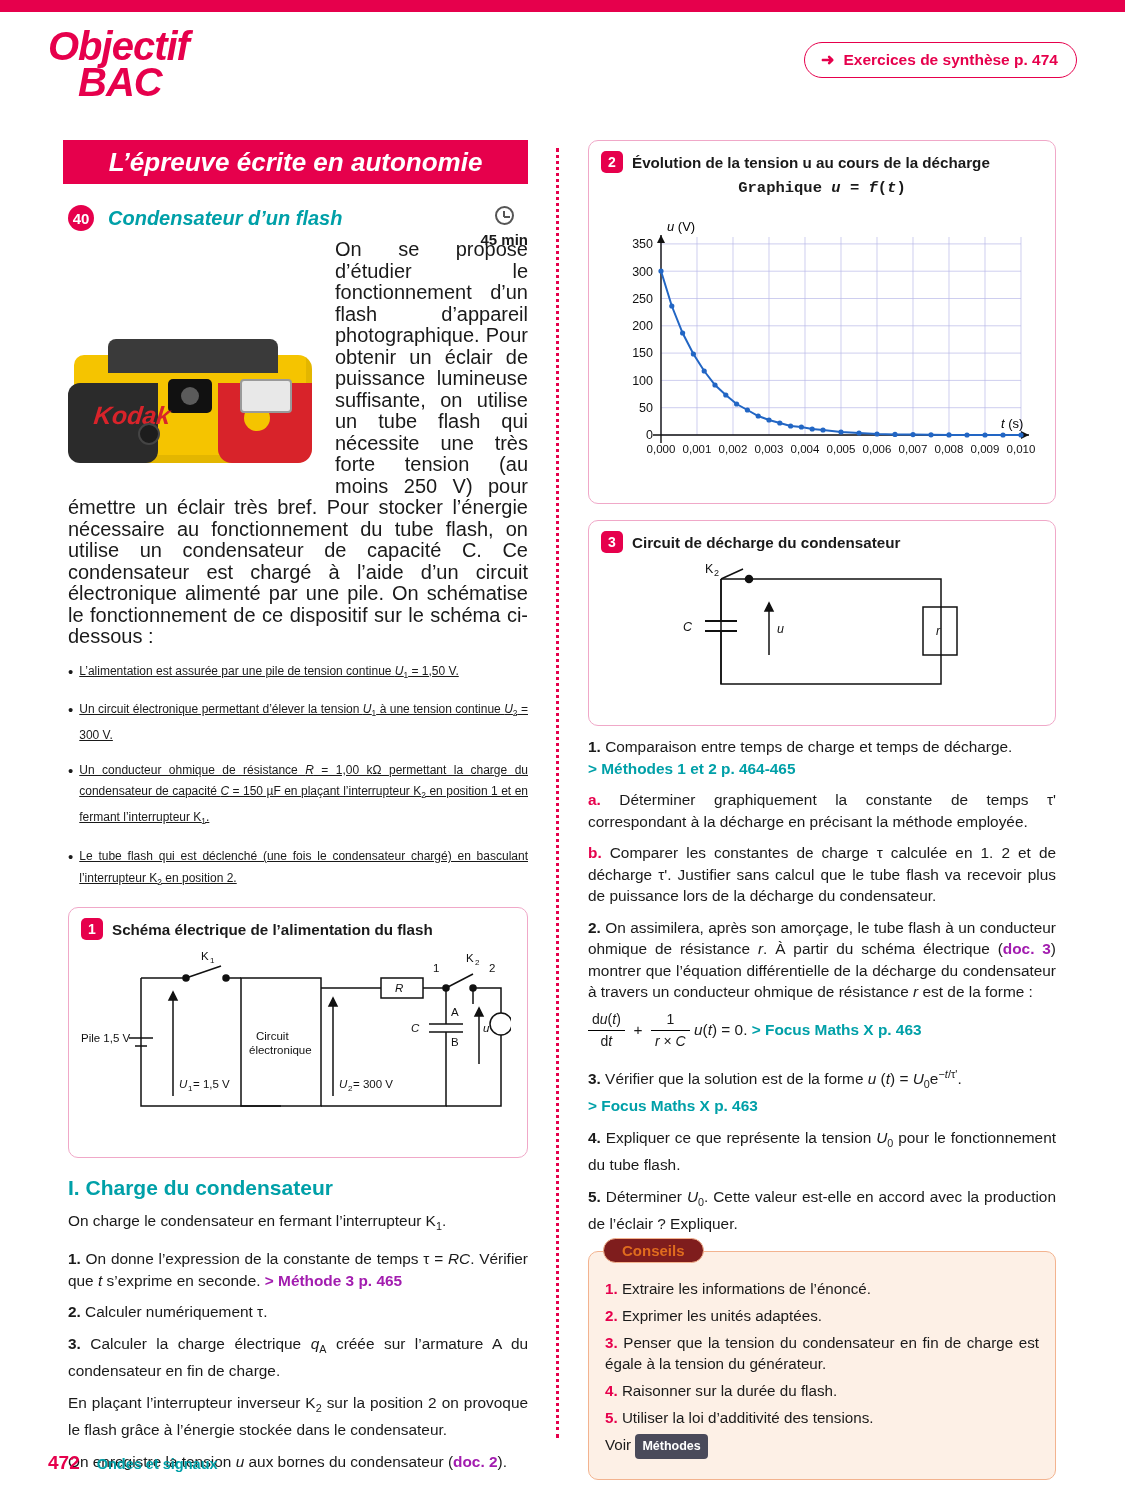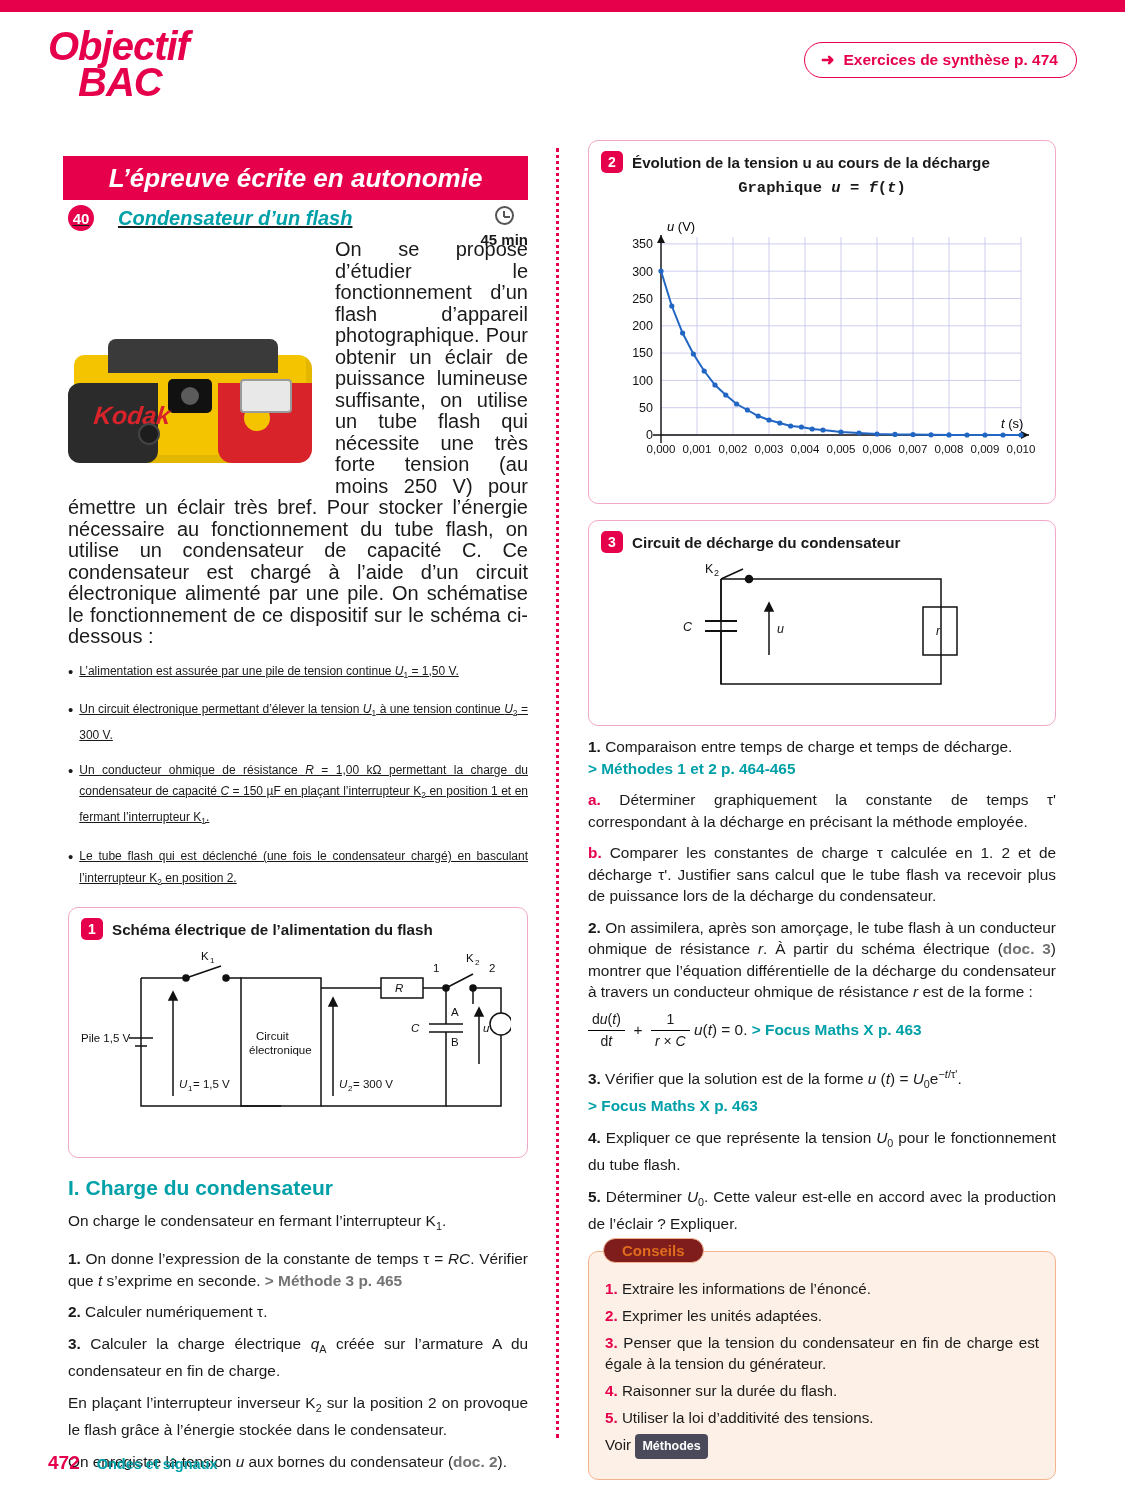--- a/index.html
+++ b/index.html
@@ -27,34 +27,34 @@
     position:absolute; right:48px; top:42px;
     border:1.6px solid #e6004c; border-radius:18px;
     padding:7px 18px 8px 16px; color:#e6004c;
     font-size:15.5px; font-weight:bold;
     display:flex; align-items:center; gap:9px;
     background:#fff;
   }
   .synth-btn .arrow { font-size:16px; }
   
   .title-banner {
-    position:absolute; left:63px; top:156px; width:465px; height:44px;
+    position:absolute; left:63px; top:140px; width:465px; height:44px;
     background:#e6004c; color:#fff;
     display:flex; align-items:center; justify-content:center;
     font-size:26px; font-weight:bold; font-style:italic;
   }
   
   .col-left { position:absolute; left:68px; top:205px; width:460px; }
   .col-right { position:absolute; left:588px; top:140px; width:468px; }
   .divider {
     position:absolute; left:556px; top:148px; width:0; height:1290px;
     border-left:3px dotted #e6004c;
   }
   
-  .ex-head { display:flex; align-items:center; gap:24px; position:relative;text-decoration:underline; }
+  .ex-head { display:flex; align-items:center; gap:14px; position:relative; }
   .ex-num {
     width:26px; height:26px; border-radius:50%;
     background:#e6004c; color:#fff; font-weight:bold; font-size:15px;
     display:flex; align-items:center; justify-content:center;
   }
   .ex-title { color:#00a0a8; font-weight:bold; font-size:20px; font-style:italic;}
   .duration {
     position:absolute; right:0; top:1px;
     display:flex; align-items:center; gap:6px;
     font-weight:bold; font-size:15px;flex-direction:column;
@@ -123,21 +123,21 @@
   .fig-head { display:flex; align-items:center; gap:9px; margin-bottom:6px;}
   .fig-num {
     width:22px;height:22px;border-radius:5px;background:#e6004c;color:#fff;
     font-size:14px;font-weight:bold;display:flex;align-items:center;justify-content:center;
   }
   .fig-title { font-weight:bold; font-size:15.2px; }
   h3.section { color:#00a0a8; font-weight:bold; font-size:21px; margin:18px 0 4px 0; }
   .qline { font-size:15.4px; line-height:21.5px; text-align:justify; margin:10px 0 0 0;}
   .qnum { font-weight:bold; }
   .ref { color:#00a0a8; font-weight:bold; }
-  .ref-pink { color:#737373; font-weight:bold; }
+  .ref-pink { color:#a21caf; font-weight:bold; }
   
   .graph-box { border:1.6px solid #f0a8c8; border-radius:10px; padding:10px 12px 14px 12px; }
   .graph-title { text-align:center; font-weight:bold; font-size:15.5px; margin:6px 0 20px 0;font-family:Liberation Mono, monospace;}
   
   .conseils-box {
     margin-top:16px; border:1.5px solid #f3b38f; border-radius:10px;
     background:#fdf0e6; padding:26px 16px 14px 16px; position:relative;
   }
   .conseils-tab {
     position:absolute; left:14px; top:-14px;

